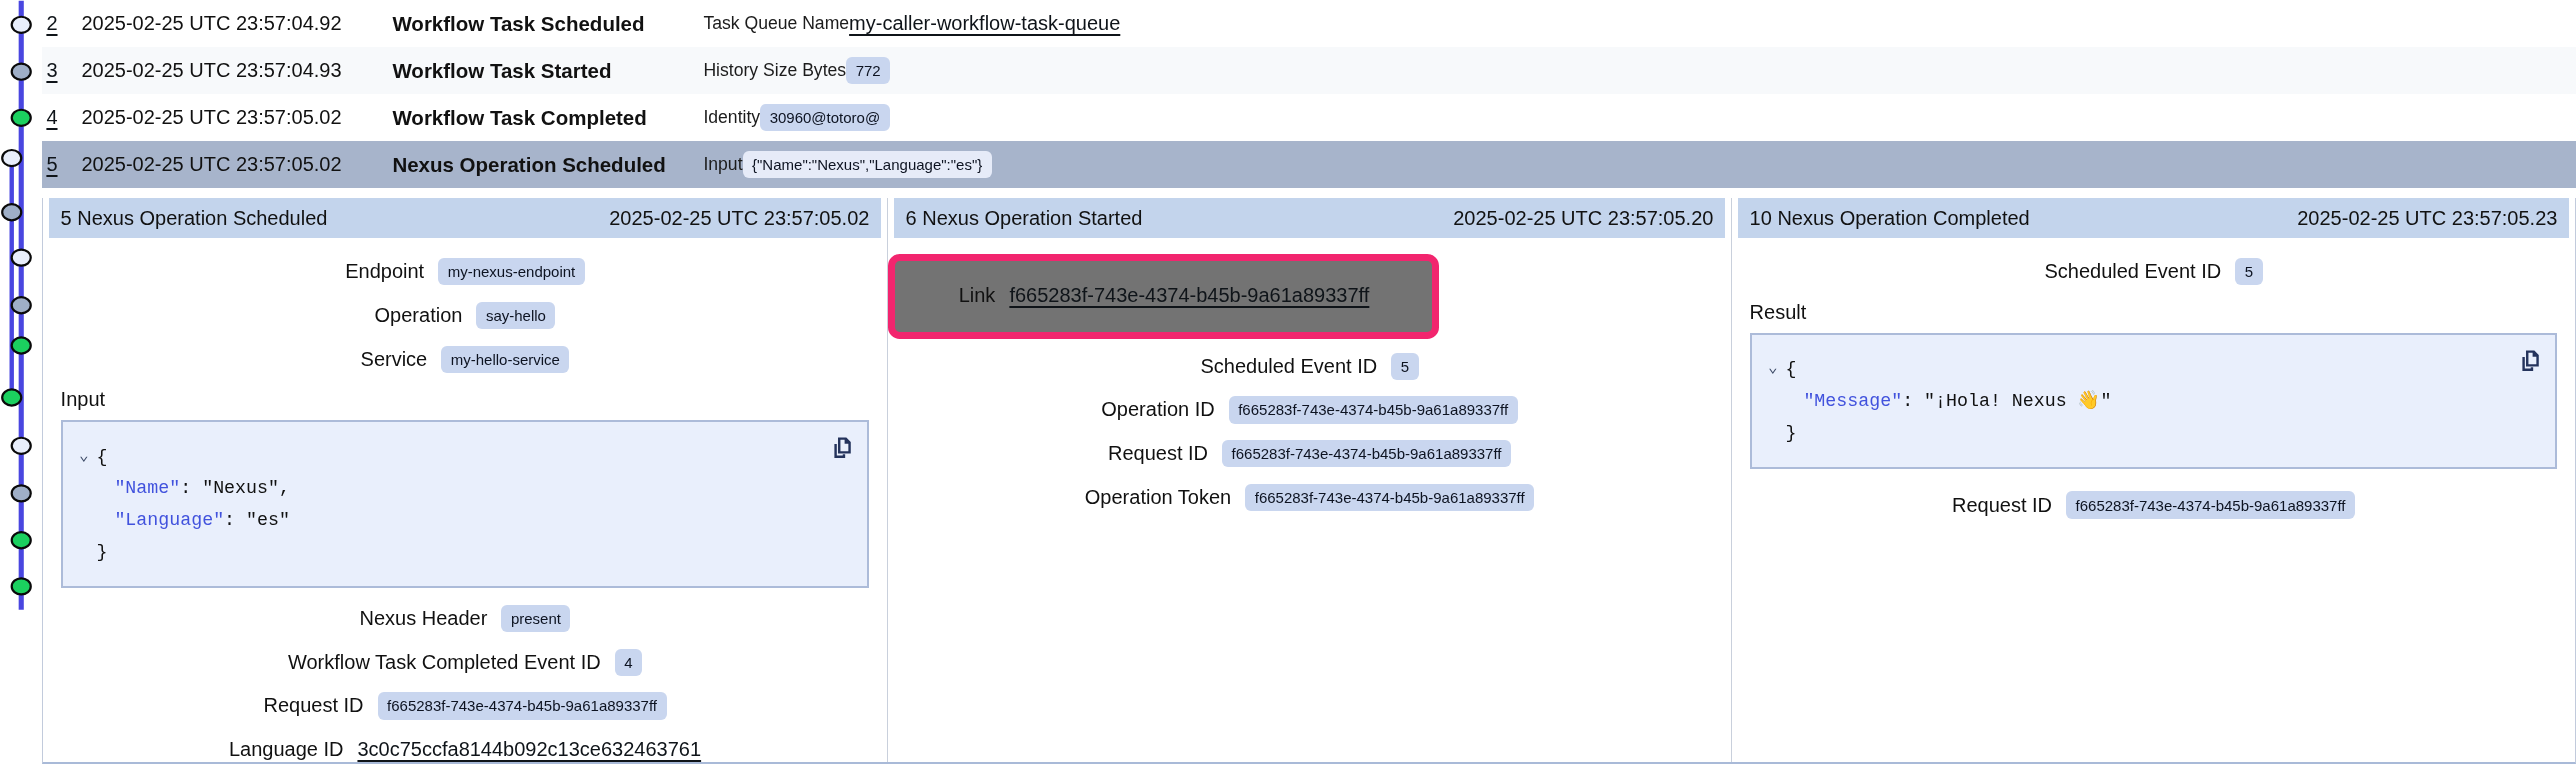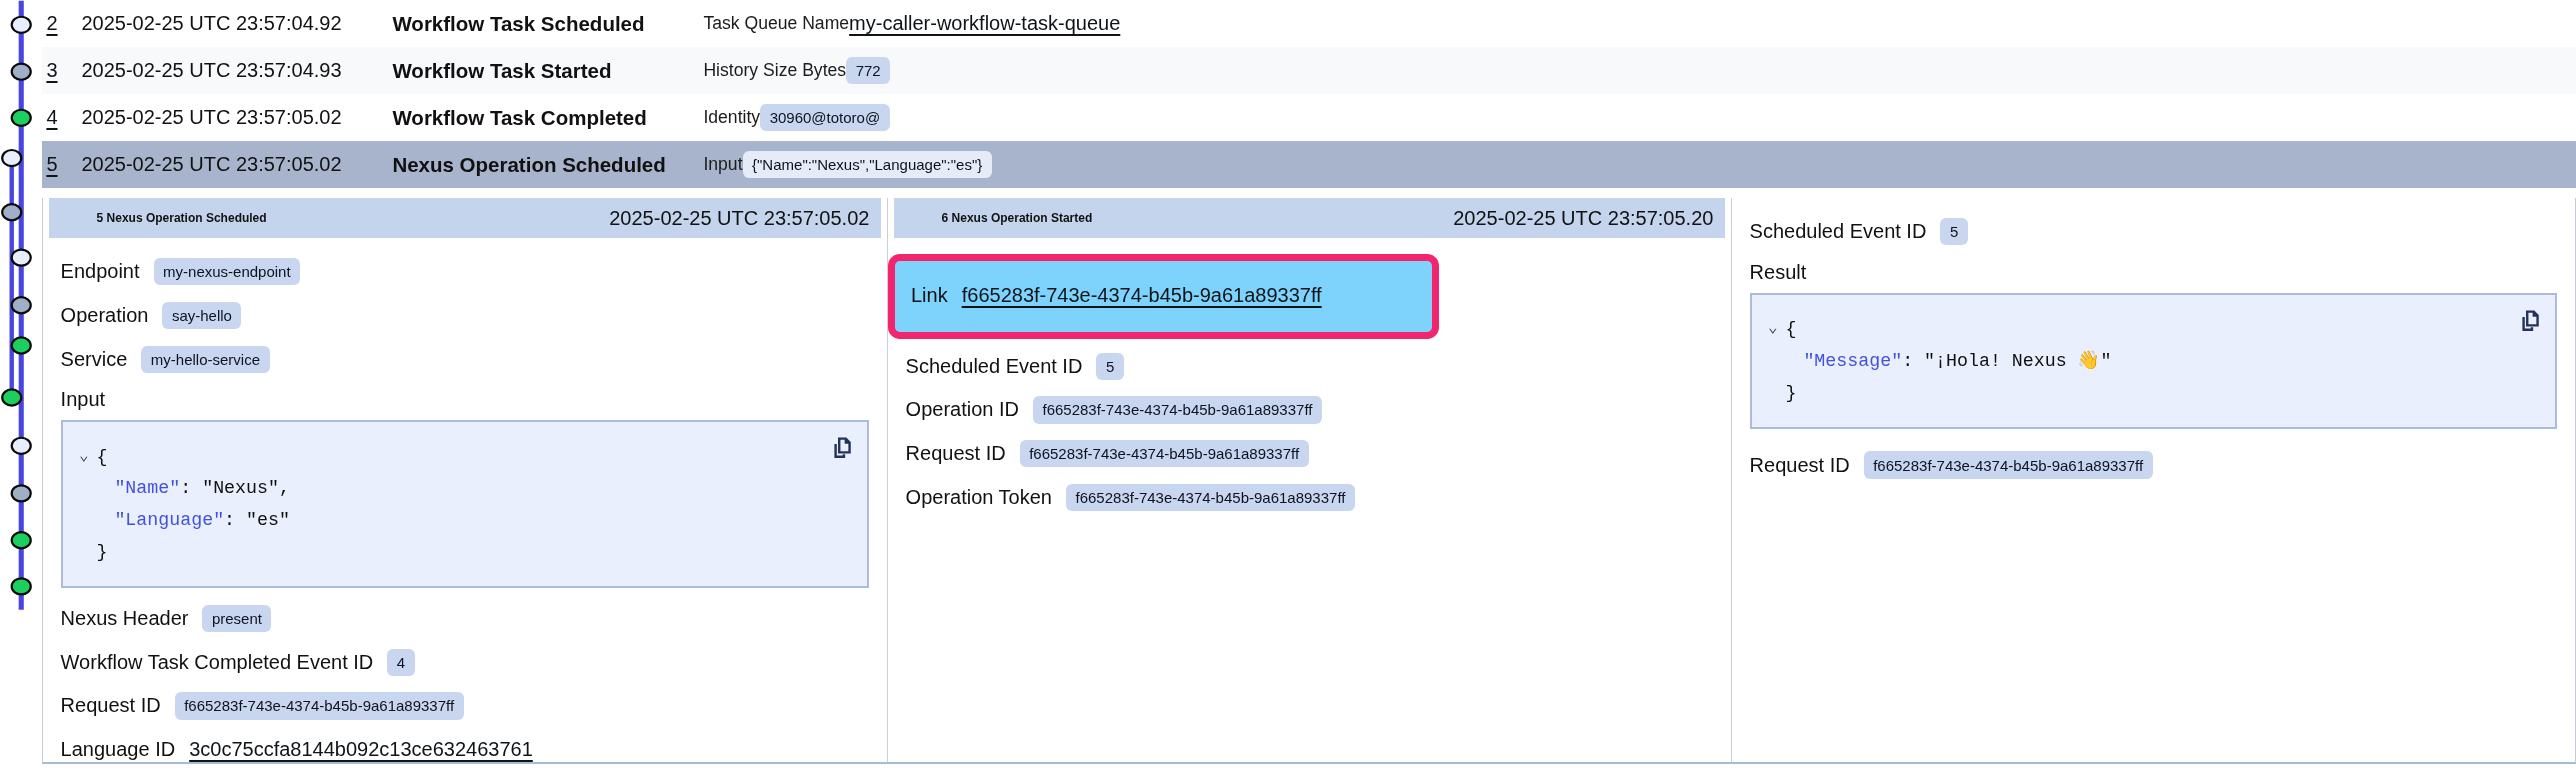--- a/index.html
+++ b/index.html
@@ -23,38 +23,38 @@
   .badge.lite{background:#E6EBF8;}
   .lnk{font-size:20px;}
   
   .panels{margin-left:42px;margin-top:10.3px;height:566px;display:grid;grid-template-columns:1fr 1fr 1fr;
           border-left:1.5px solid #C2CBDC;border-right:1.5px solid #C2CBDC;border-bottom:2.9px solid #A9BAD8;
           box-sizing:border-box;}
   .panel{box-sizing:border-box;overflow:hidden;}
   .panel + .panel{border-left:1.5px solid #C9D0DC;}
   .panel-header{height:40px;background:#C3D4EC;margin:0 5.9px;padding:0 11.7px;
                 display:flex;align-items:center;justify-content:space-between;}
-  .panel-header .ptitle{font-size:12px;font-weight:700;margin-left:36px;}
+  .panel-header .ptitle{font-size:20px;font-weight:400;}
   .panel-header .ptime{font-size:20px;}
   .panel-body{padding:5.9px 17.6px 0 17.6px;}
-  .field{display:flex;align-items:center;gap:14px;margin:11.7px 0;min-height:32px;}
+  .field{display:flex;align-items:center;gap:14px;margin:11.7px 0;min-height:32px;justify-content:center;}
   .field .flabel{font-size:20px;color:#111;}
   .plain-label{font-size:20px;margin:13.2px 0 7.3px 0;}
   
   .codeblock{position:relative;background:#E9EFFC;border:2.2px solid #ACBBD9;
              margin:8.8px 0 14.7px 0;padding:17.6px 14.7px 17.6px 8.8px;
              font-family:"Liberation Mono",monospace;font-size:18.3px;line-height:32px;color:#111;}
   .codeblock .chev{display:inline-block;width:25px;text-align:center;color:#3c4a66;font-size:16px;vertical-align:1.5px;cursor:pointer;}
   .codeblock .ind{padding-left:43px;}
   .codeblock .close{padding-left:25px;}
   .jkey{color:#4152DD;}
   .copy-btn{position:absolute;top:11.7px;right:11.7px;width:26.4px;height:28px;cursor:pointer;}
   
   .hl-box{margin:10.3px 0 4.4px -17.6px;width:506px;border:7.3px solid #F2256E;border-radius:11.7px;
-          padding:4.4px 14.7px 7.3px 16px;background:#7dd3fc;box-sizing:content-box;}
+          padding:4.4px 14.7px 7.3px 16px;background:#737373;box-sizing:content-box;}
   .hl-box .field{margin:13.2px 0;}
 </style>
 </head>
 <body>
 
 <div class="screen">
 
   <svg class="graph" viewBox="0 0 56 1054">
     <line x1="29" y1="0" x2="29" y2="832" stroke-width="7" stroke="#4946E0"></line>
     <line x1="16" y1="218" x2="16" y2="542" stroke-width="6" stroke="#4946E0"></line>
@@ -192,20 +192,24 @@
           <span class="badge">f665283f-743e-4374-b45b-9a61a89337ff</span>
         </div>
         <div class="field">
           <span class="flabel">Operation Token</span>
           <span class="badge">f665283f-743e-4374-b45b-9a61a89337ff</span>
         </div>
       </div>
     </div>
 
     <div class="panel">
+      <div class="panel-header">
+        <span class="ptitle">10 Nexus Operation Completed</span>
+        <span class="ptime">2025-02-25 UTC 23:57:05.23</span>
+      </div>
       <div class="panel-body">
         <div class="field">
           <span class="flabel">Scheduled Event ID</span>
           <span class="badge">5</span>
         </div>
         <div class="plain-label">Result</div>
         <div class="codeblock">
           <div><span class="chev">⌄</span><span>{</span></div>
           <div class="ind"><span class="jkey">"Message"</span><span>: </span><span>"¡Hola! Nexus 👋"</span></div>
           <div class="close">}</div>

